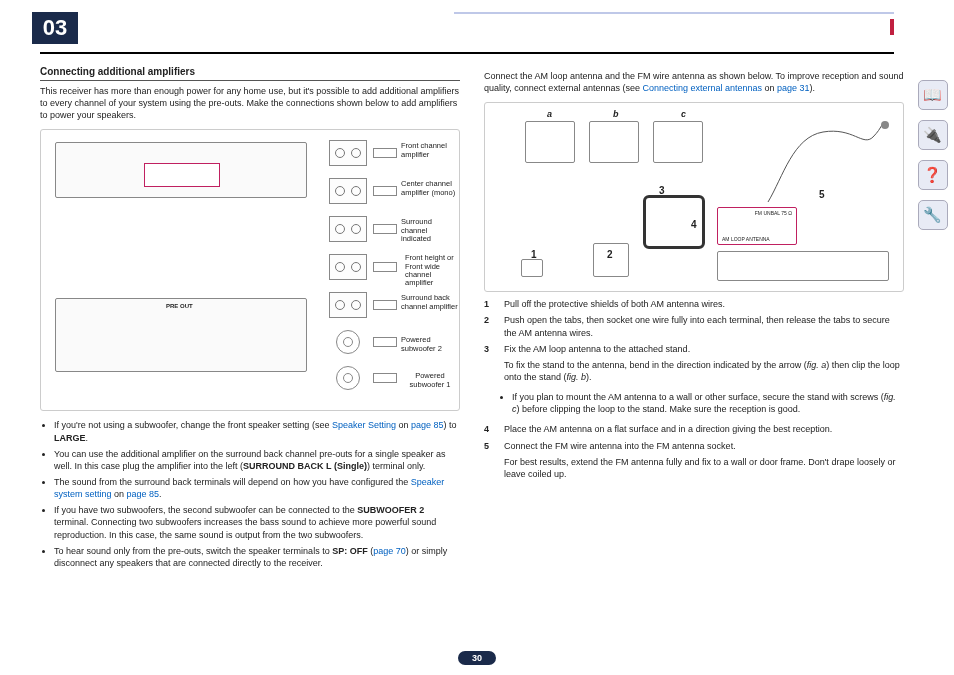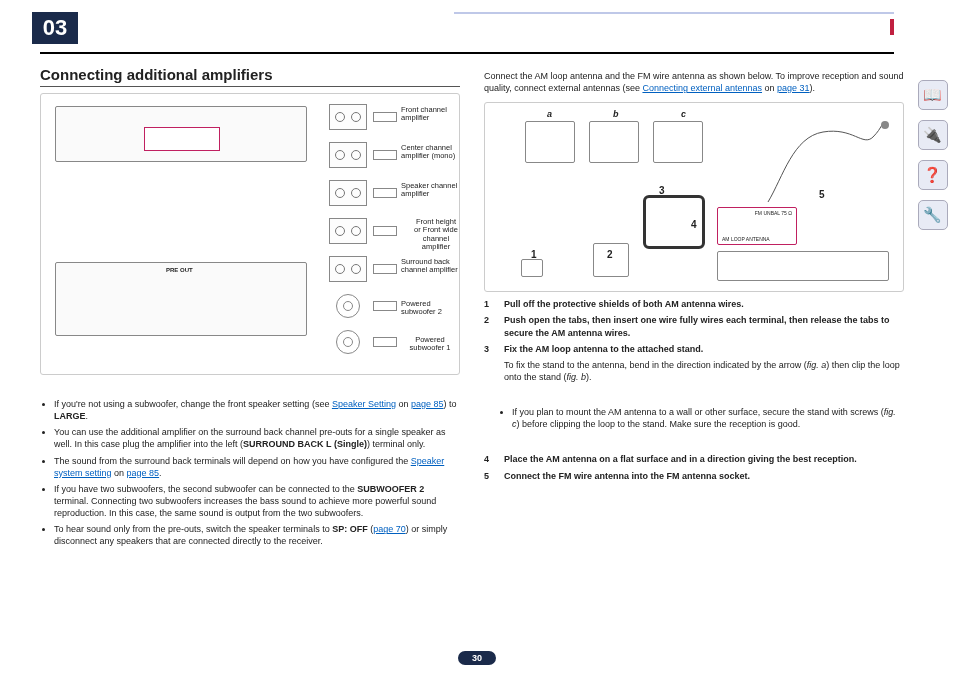--- a/index.html
+++ b/index.html
@@ -61,57 +61,57 @@
   }
   .columns {
     display: flex;
     gap: 24px;
   }
   .col {
     width: 420px;
     flex-shrink: 0;
   }
   h2 {
-    font-size: 15px;
+    font-size: 10px;
     margin: 0 0 4px 0;
     border-bottom: 1px solid #555;
     padding-bottom: 3px;
   }
   .intro {
     line-height: 1.35;
     margin: 4px 0 8px 0;
   }
-  .link { color: #0060c0; text-decoration: underline; }
+  .link { color: #0060c0; }
   .diagram {
     border: 1px solid #ccc;
     border-radius: 3px;
     margin: 6px 0;
     position: relative;
   }
   .diagram.left { height: 280px; }
   .diagram.right { height: 188px; }
   .bullets {
     padding-left: 14px;
-    margin: 23px 0;
+    margin: 8px 0;
   }
   .bullets li {
     line-height: 1.35;
     margin-bottom: 4px;
   }
   .steps {
     margin: 6px 0;
   }
   .step {
     display: flex;
     gap: 10px;
     margin-bottom: 4px;
     line-height: 1.35;
   }
   .step .n { font-weight: bold; width: 10px; flex-shrink:0;}
-  .step .t { font-weight: bold; flex: 1; }
+  .step .t { font-weight: normal; flex: 1; }
   .step-sub {
     margin-left: 20px;
     line-height: 1.35;
     margin-bottom: 4px;
   }
   .pagenum {
     position: absolute;
     left: 50%;
     transform: translateX(-50%);
     bottom: 10px;
@@ -206,44 +206,45 @@
     <div class="chapnum">03</div>
     <div class="header-title">
       <span class="header-title-line"></span>
     </div>
   </div>
 
   <div class="columns">
 
     <div class="col">
       <h2>Connecting additional amplifiers</h2>
+      <div class="intro">This receiver has more than enough power for any home use, but it's possible to add additional amplifiers to every channel of your system using the pre-outs. Make the connections shown below to add amplifiers to power your speakers.</div>
 
       <div class="diagram left">
         <div class="dev-box" style="left:14px;top:12px;width:250px;height:54px;">
           <div class="terminal-panel" style="left:88px;top:20px;width:74px;height:22px;"></div>
         </div>
         <div class="dev-box" style="left:14px;top:168px;width:250px;height:72px;">
           <div style="position:absolute;left:110px;top:4px;font-size:6px;font-weight:bold;">PRE OUT</div>
         </div>
 
         <div class="amp-box" style="left:288px;top:10px;"></div>
         <div class="small-btn" style="left:332px;top:18px;"></div>
         <div class="amp-label" style="left:360px;top:12px;">Front channel amplifier</div>
 
         <div class="amp-box" style="left:288px;top:48px;"></div>
         <div class="small-btn" style="left:332px;top:56px;"></div>
         <div class="amp-label" style="left:360px;top:50px;">Center channel amplifier (mono)</div>
 
         <div class="amp-box" style="left:288px;top:86px;"></div>
         <div class="small-btn" style="left:332px;top:94px;"></div>
-        <div class="amp-label" style="left:360px;top:88px;">Speaker channel amplifier</div>
+        <div class="amp-label" style="left:360px;top:88px;">Surround channel indicated</div>
 
         <div class="amp-box" style="left:288px;top:124px;"></div>
         <div class="small-btn" style="left:332px;top:132px;"></div>
-        <div class="amp-label" style="left:372px;top:124px;text-align:center;">Front height or Front wide channel amplifier</div>
+        <div class="amp-label" style="left:364px;top:124px;">Front height or Front wide channel amplifier</div>
 
         <div class="amp-box" style="left:288px;top:162px;"></div>
         <div class="small-btn" style="left:332px;top:170px;"></div>
         <div class="amp-label" style="left:360px;top:164px;">Surround back channel amplifier</div>
 
         <div class="sw-round" style="left:295px;top:200px;"></div>
         <div class="small-btn" style="left:332px;top:207px;"></div>
         <div class="amp-label" style="left:360px;top:206px;">Powered subwoofer 2</div>
 
         <div class="sw-round" style="left:295px;top:236px;"></div>
@@ -306,21 +307,21 @@
         </svg>
       </div>
 
       <div class="steps">
         <div class="step">
             <span class="n">1</span>
             <span class="t">Pull off the protective shields of both AM antenna wires.</span>
           </div>
         <div class="step">
             <span class="n">2</span>
-            <span class="t">Push open the tabs, then insert one wire fully wires each terminal, then release the tabs to secure the AM antenna wires.</span>
+            <span class="t">Push open the tabs, then socket one wire fully into each terminal, then release the tabs to secure the AM antenna wires.</span>
           </div>
         <div class="step">
             <span class="n">3</span>
             <span class="t">Fix the AM loop antenna to the attached stand.</span>
           </div>
         <div class="step-sub">
           <span>To fix the stand to the antenna, bend in the direction indicated by the arrow (</span><i>fig. a</i><span>) then clip the loop onto the stand (</span><i>fig. b</i><span>).</span>
         </div>
         <ul class="bullets sub">
           <li style="list-style:disc;margin-left:14px;">
@@ -328,20 +329,21 @@
           </li>
         </ul>
         <div class="step">
             <span class="n">4</span>
             <span class="t">Place the AM antenna on a flat surface and in a direction giving the best reception.</span>
           </div>
         <div class="step">
             <span class="n">5</span>
             <span class="t">Connect the FM wire antenna into the FM antenna socket.</span>
           </div>
+        <div class="step-sub">For best results, extend the FM antenna fully and fix to a wall or door frame. Don't drape loosely or leave coiled up.</div>
       </div>
     </div>
   </div>
 
   <div class="side-icons">
     <div class="ic">📖</div>
     <div class="ic">🔌</div>
     <div class="ic">❓</div>
     <div class="ic">🔧</div>
   </div>

